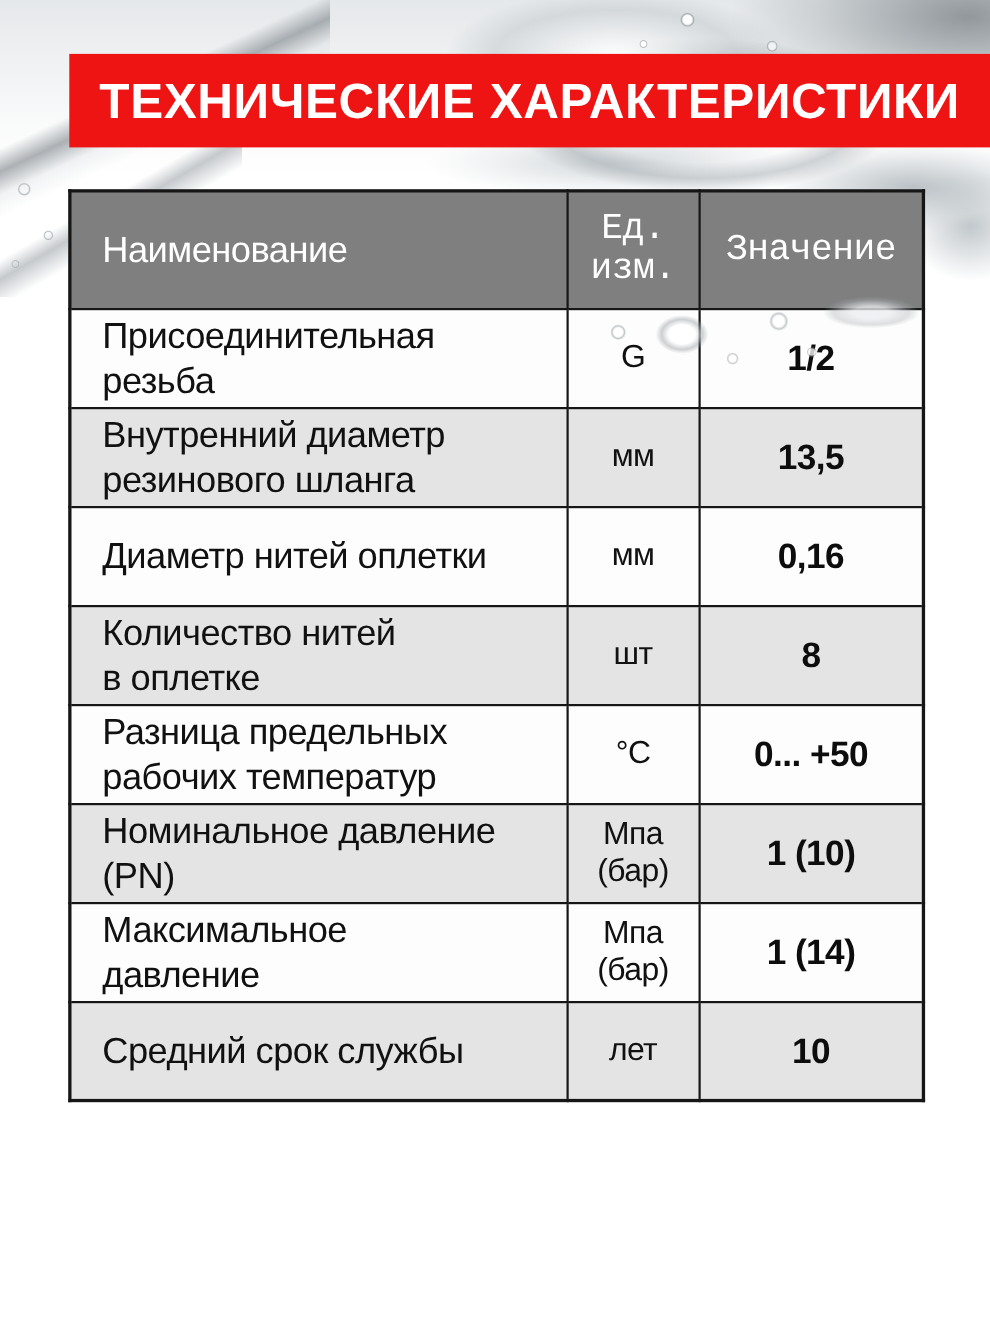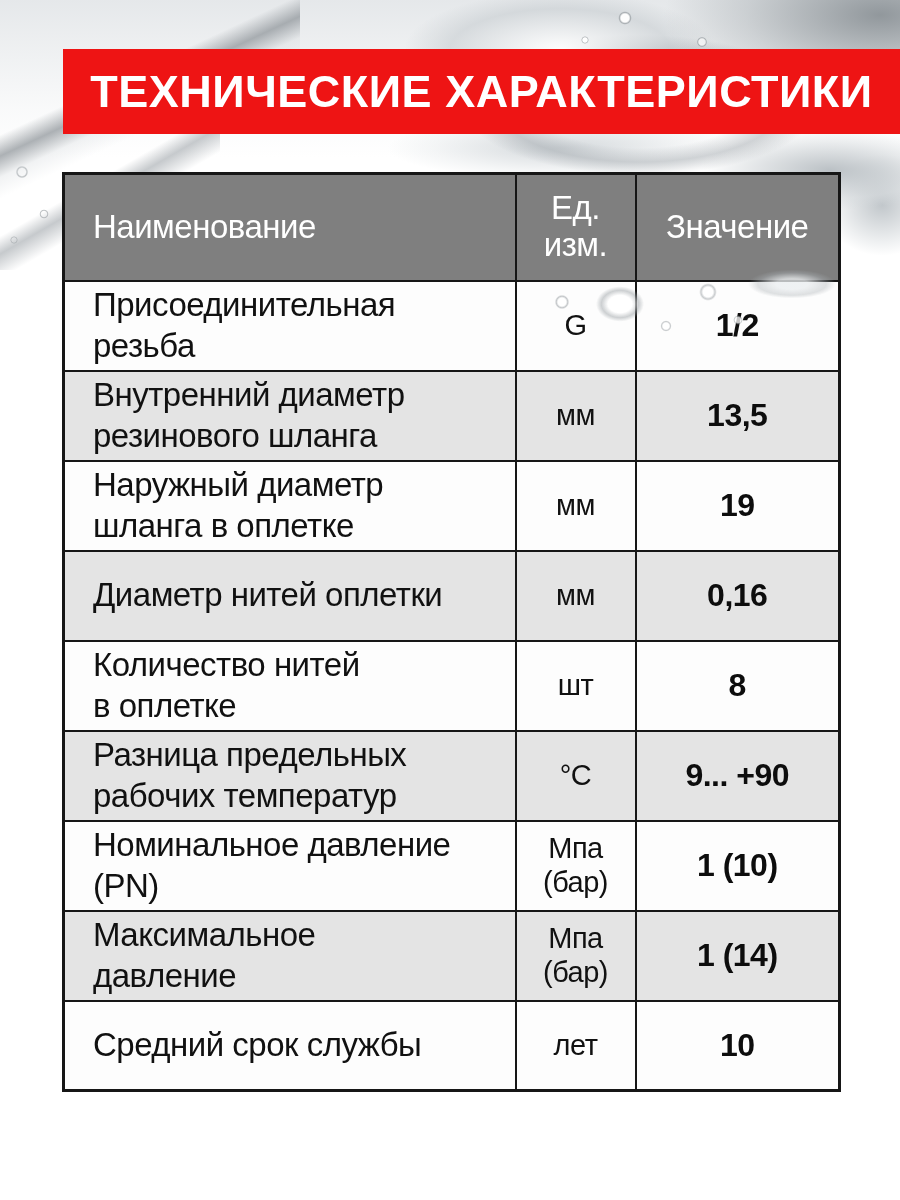--- a/index.html
+++ b/index.html
@@ -76,21 +76,21 @@
     vertical-align:middle;
     white-space:pre-line;
   }
   table.spec { border:3px solid #161616; }
 
   thead tr { height:107px; background:#7f7f7f; }
   thead th {
     color:#ffffff; font-weight:400; font-size:33px; letter-spacing:-0.5px;
   }
   th.h-name { text-align:left; padding-left:28px; }
-  th.h-unit, th.h-value { text-align:center; line-height:1.12; }
+  th.h-unit, th.h-value { text-align:center; line-height:1.12;font-family:Liberation Mono, monospace; }
 
   tbody tr { height:90px; }
   tbody tr:nth-child(even) { background:#e4e4e4; }
   tbody tr:nth-child(odd)  { background:#fdfdfd; }
 
   td.name {
     text-align:left; padding-left:28px;
     font-size:33px; font-weight:500; color:#111111;
     letter-spacing:-0.5px; line-height:1.22;
   }
@@ -146,41 +146,35 @@
       <td class="unit">G</td>
       <td class="value">1/2</td>
     </tr>
     <tr>
       <td class="name">Внутренний диаметр
 резинового шланга</td>
       <td class="unit">мм</td>
       <td class="value">13,5</td>
     </tr>
     <tr>
-      <td class="name">Наружный диаметр
-шланга в оплетке</td>
-      <td class="unit">мм</td>
-      <td class="value">19</td>
-    </tr>
-    <tr>
       <td class="name">Диаметр нитей оплетки</td>
       <td class="unit">мм</td>
       <td class="value">0,16</td>
     </tr>
     <tr>
       <td class="name">Количество нитей
 в оплетке</td>
       <td class="unit">шт</td>
       <td class="value">8</td>
     </tr>
     <tr>
       <td class="name">Разница предельных
 рабочих температур</td>
       <td class="unit">°С</td>
-      <td class="value">9... +90</td>
+      <td class="value">0... +50</td>
     </tr>
     <tr>
       <td class="name">Номинальное давление
 (PN)</td>
       <td class="unit">Мпа
 (бар)</td>
       <td class="value">1 (10)</td>
     </tr>
     <tr>
       <td class="name">Максимальное

